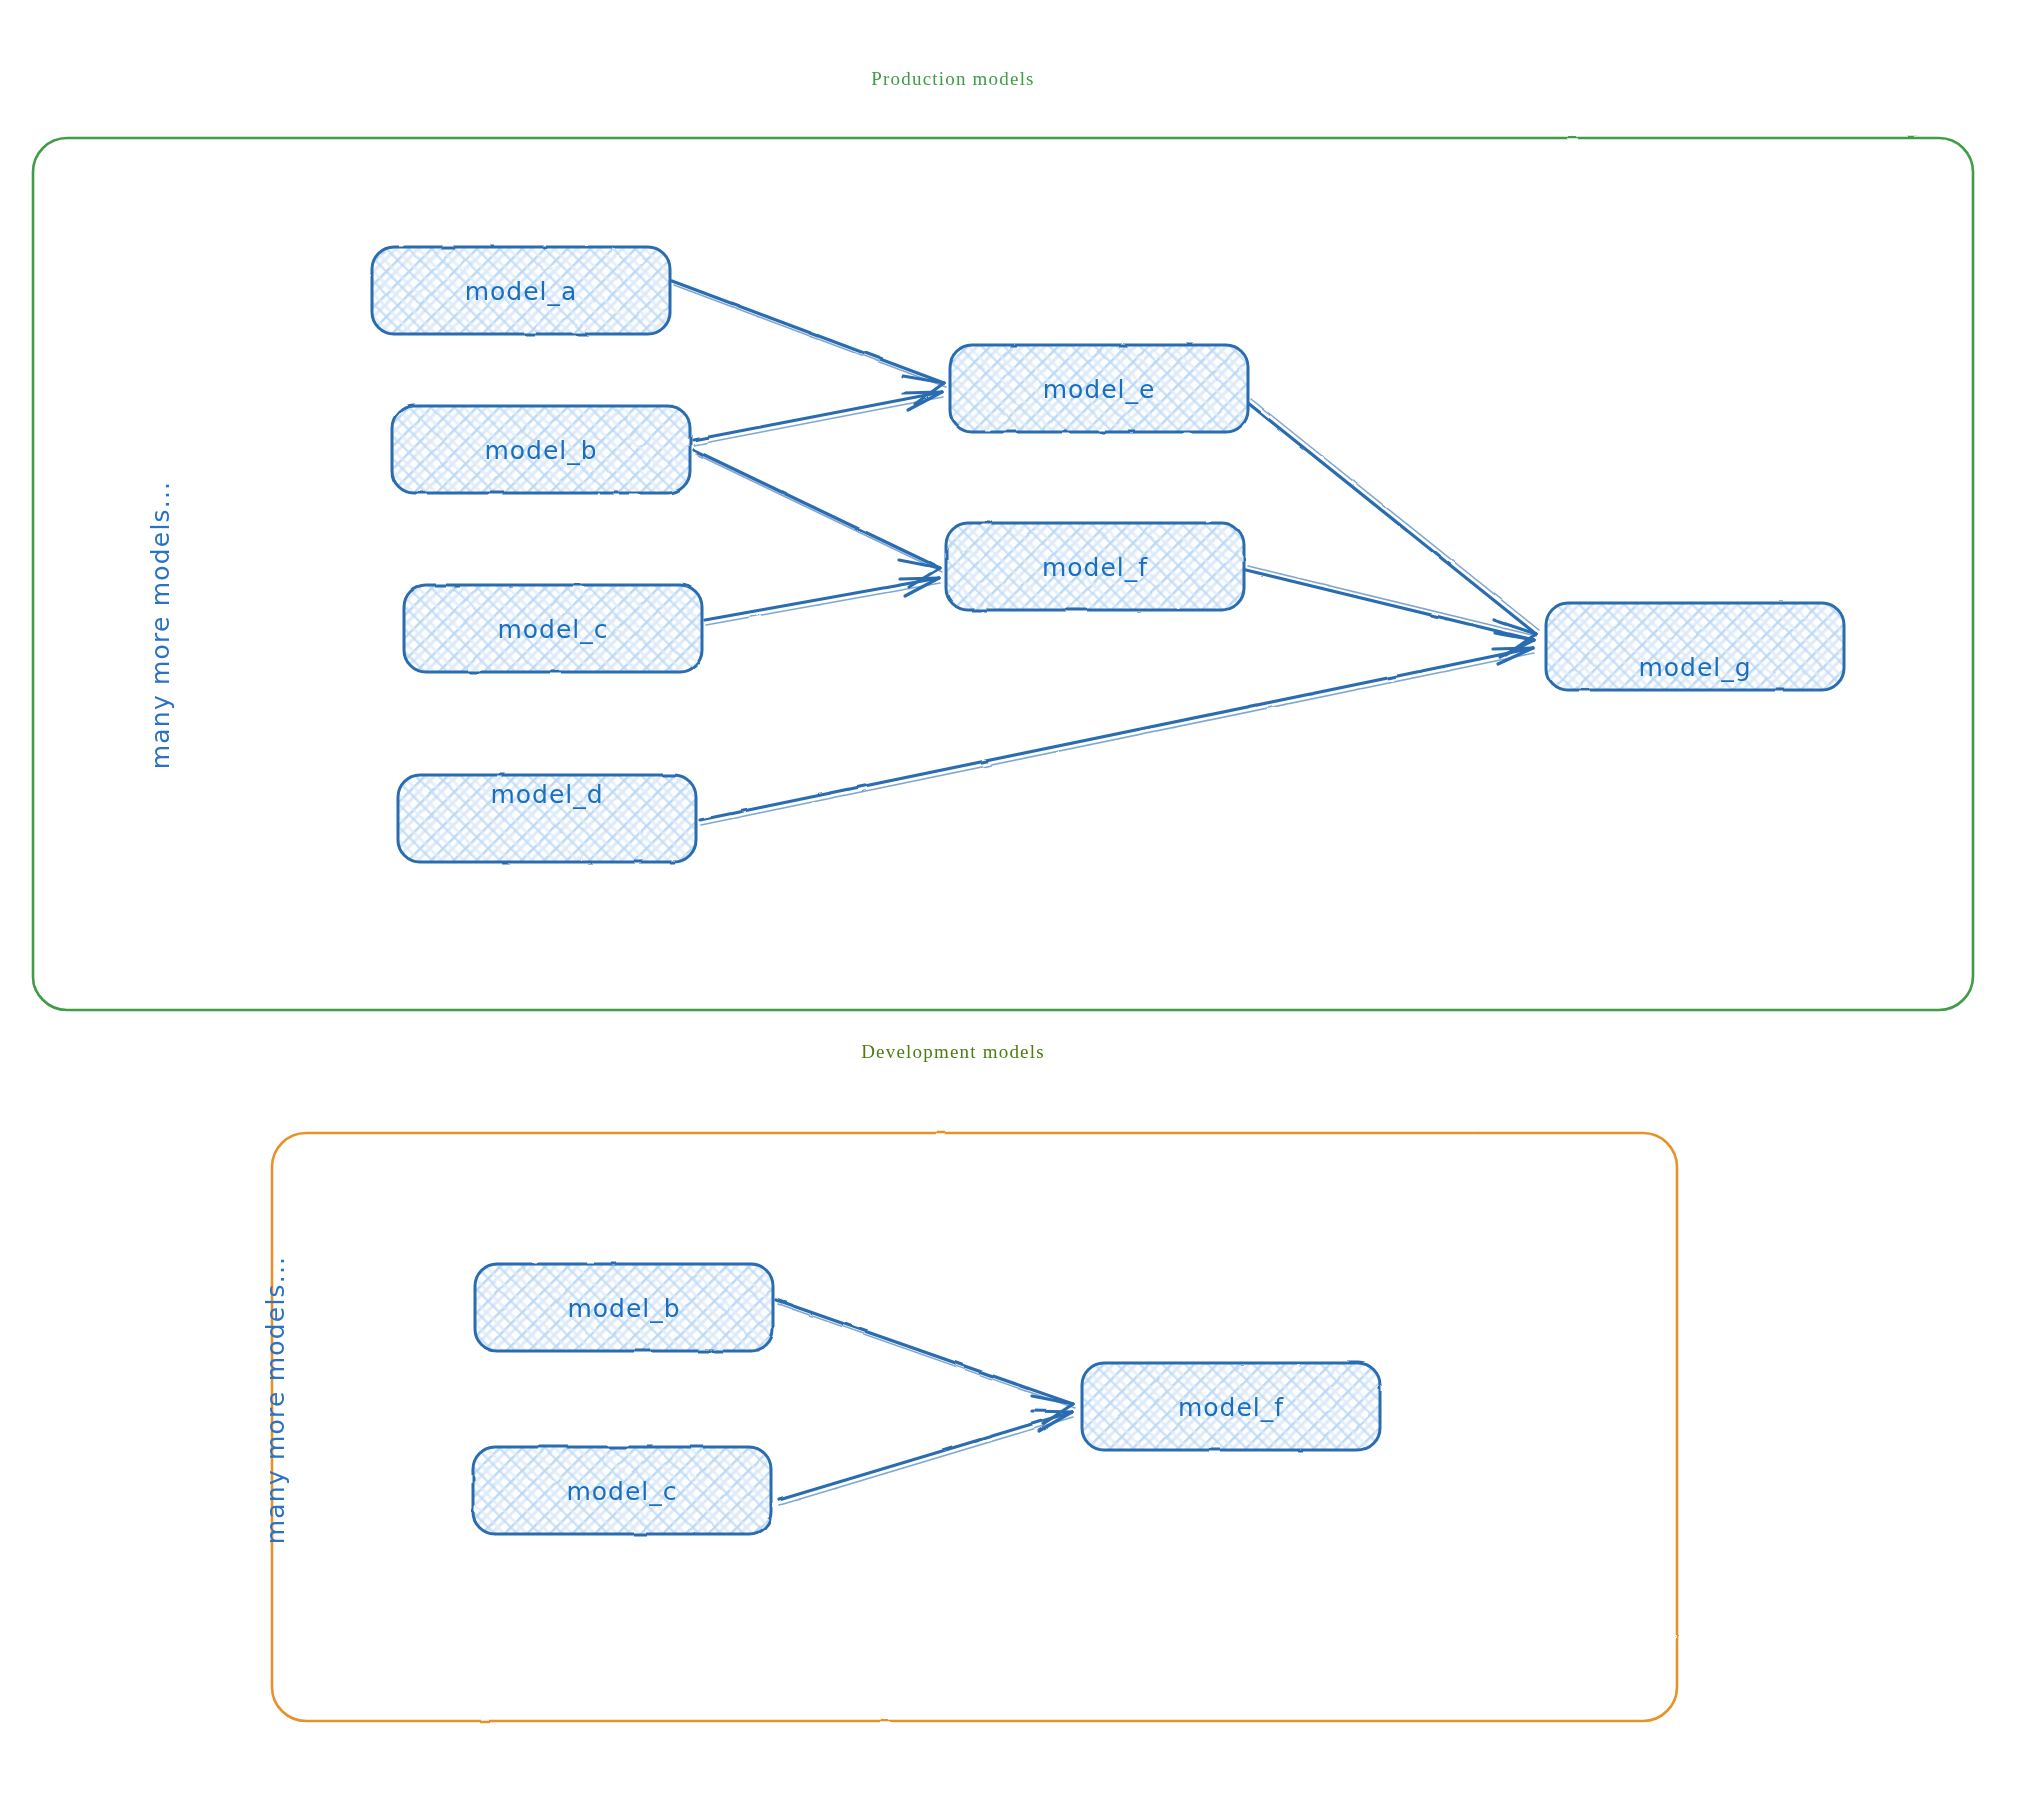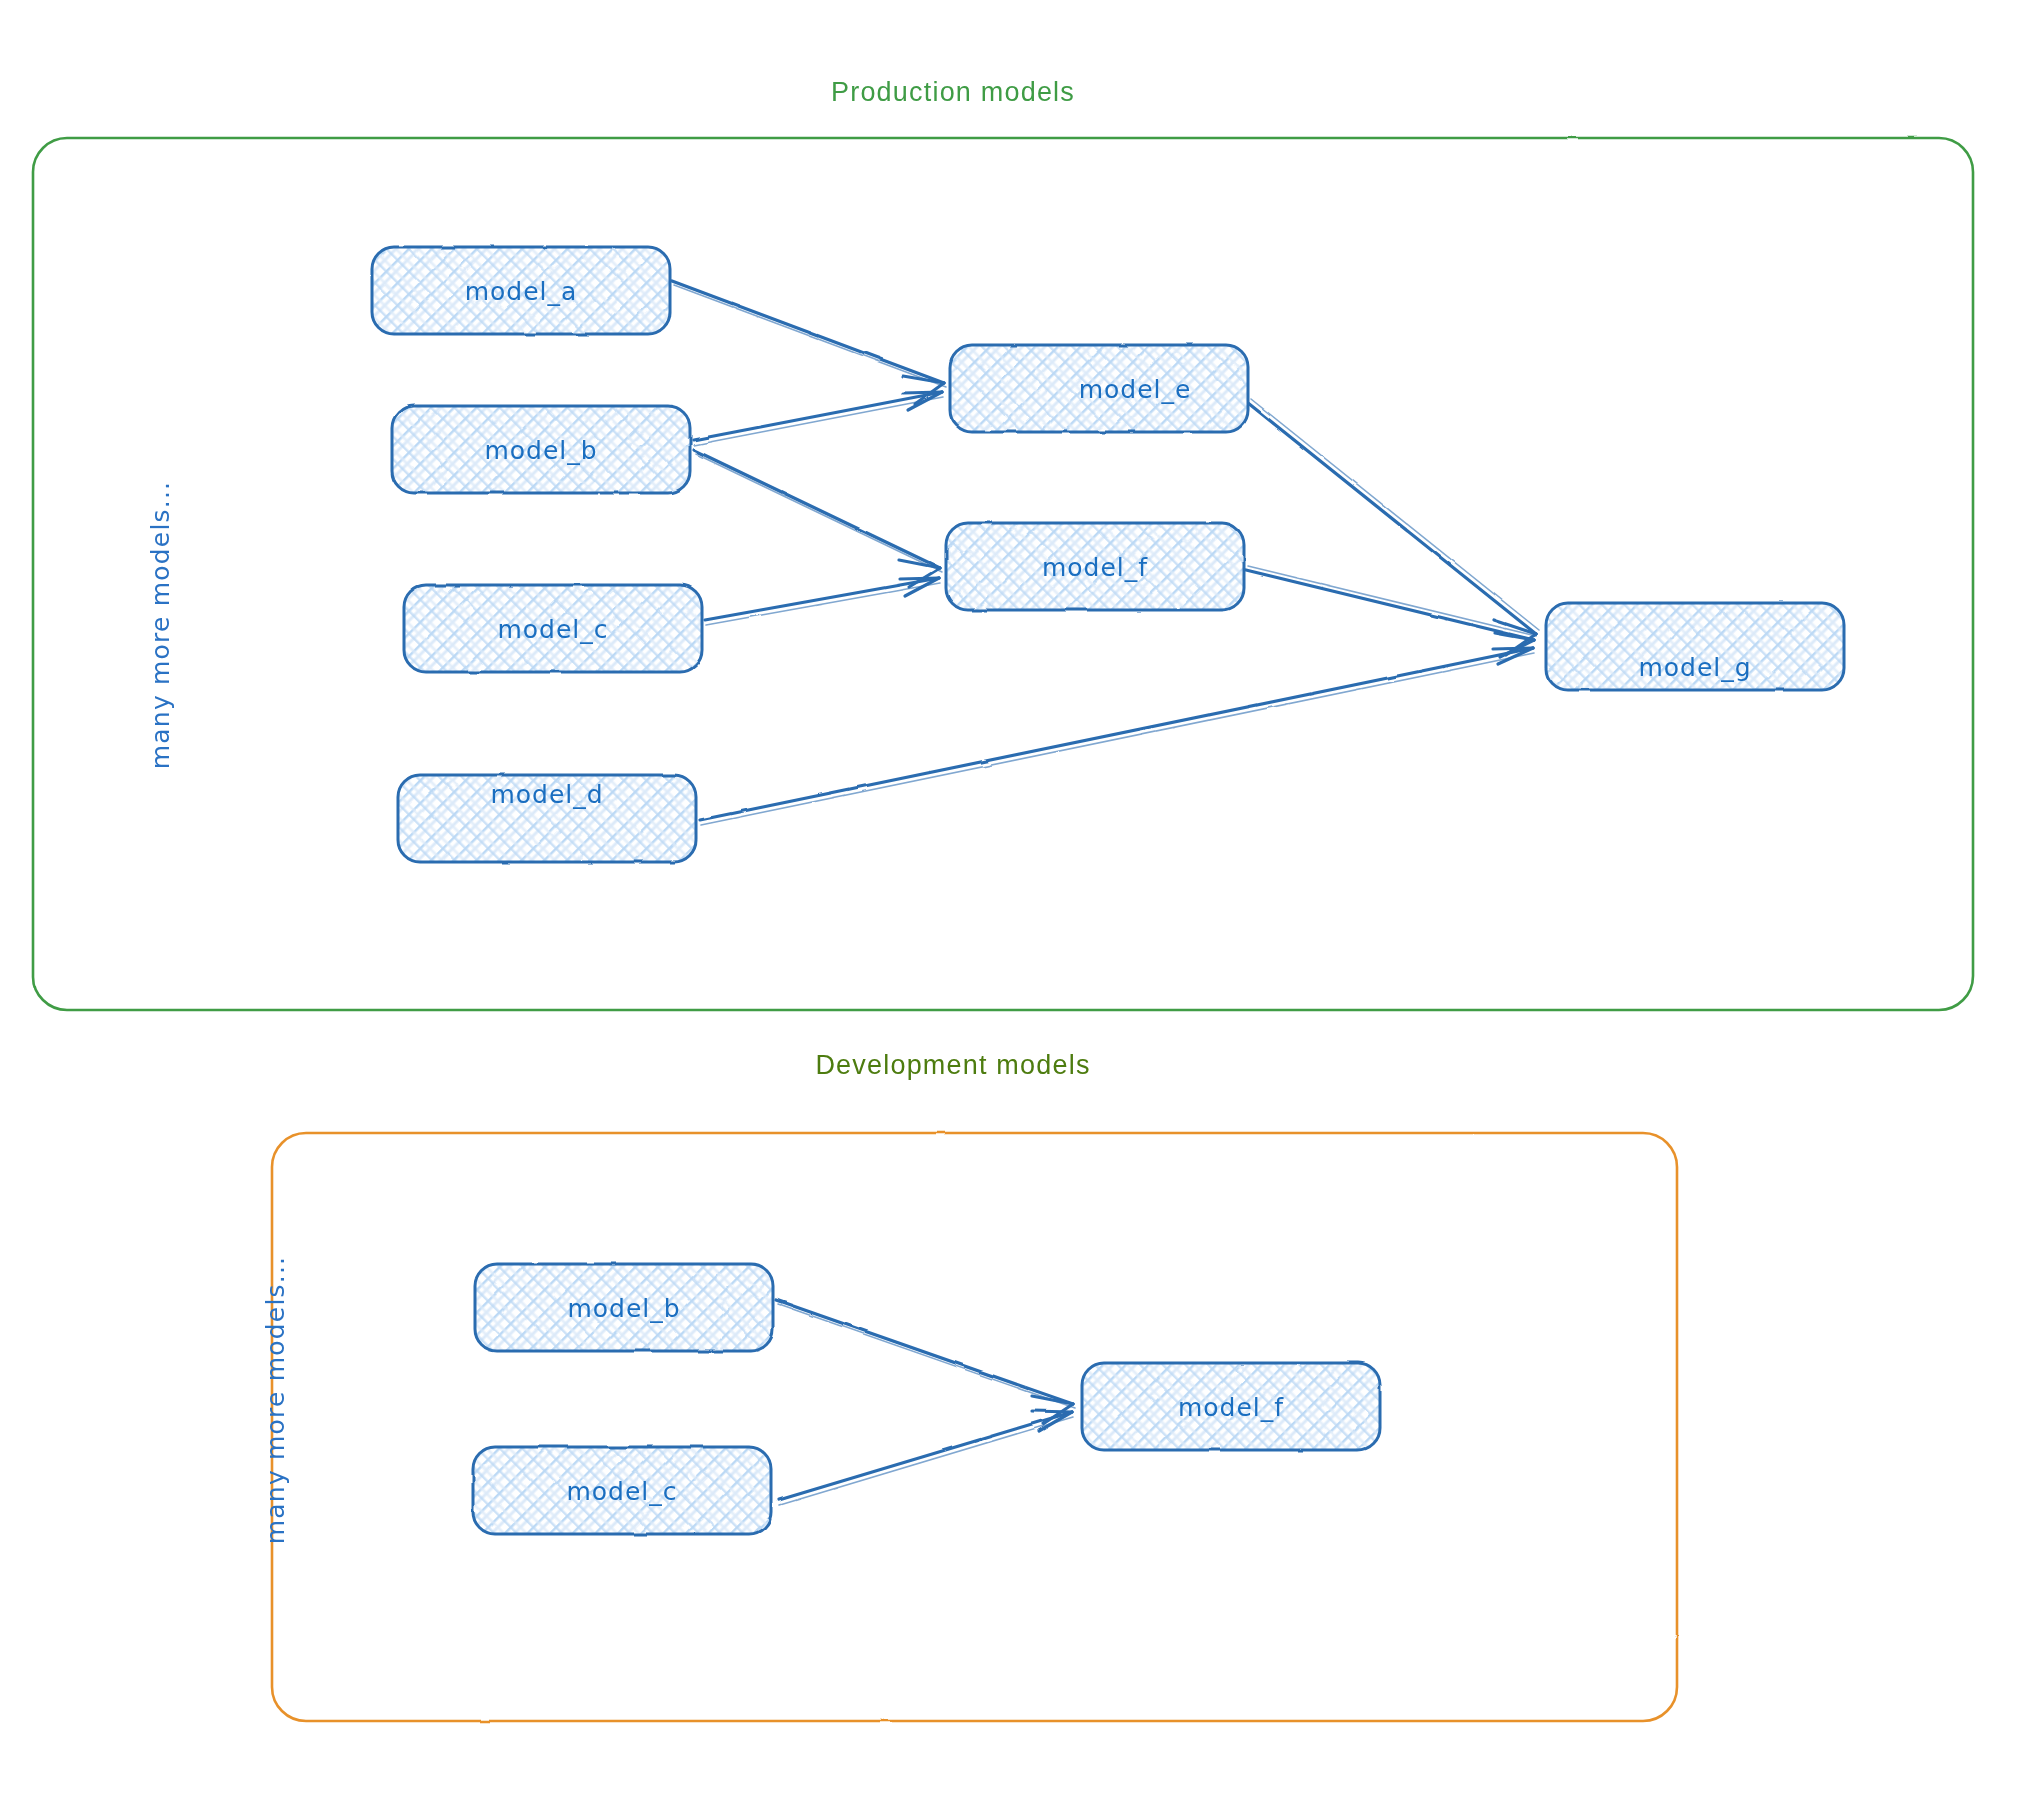--- a/index.html
+++ b/index.html
@@ -15,27 +15,26 @@
     font-family: "DejaVu Sans", sans-serif;
   }
   #canvas {
     position: absolute;
     inset: 0;
     width: 2024px;
     height: 1818px;
   }
   .group-title {
     position: absolute;
-    font-family: Liberation Sans, sans-serif;
-    font-size: 27px;
+    font-family: Liberation Serif, serif;
+    font-size: 19px;
     font-weight: 400;
     letter-spacing: 1.2px;
     white-space: nowrap;
     transform: translateX(-50%);
-    margin-top: 9px;
   }
   #prod-title {
     color: #3f9c45;
     left: 953px;
     top: 68px;
   }
   #dev-title {
     color: #4d7c0f;
     left: 953px;
     top: 1041px;
@@ -222,19 +221,19 @@
 <div class="group-title" id="dev-title">Development models</div>
 
 <div class="side-note" style="left:160px; top:625px; transform: translate(-50%,-50%) rotate(-90deg);">many more models...</div>
 
 <div class="side-note" style="left:275px; top:1400px; transform: translate(-50%,-50%) rotate(-90deg);">many more models...</div>
 
 <div class="node-label" style="left:521px; top:291px;">model_a</div>
 <div class="node-label" style="left:541px; top:450px;">model_b</div>
 <div class="node-label" style="left:553px; top:629px;">model_c</div>
 <div class="node-label" style="left:547px; top:794px;">model_d</div>
-<div class="node-label" style="left:1099px; top:389px;margin-left:36px;">model_e</div>
+<div class="node-label" style="left:1099px; top:389px;">model_e</div>
 <div class="node-label" style="left:1095px; top:567px;">model_f</div>
 <div class="node-label" style="left:1695px; top:647px;margin-top:20px;">model_g</div>
 
 <div class="node-label" style="left:624px; top:1308px;">model_b</div>
 <div class="node-label" style="left:622px; top:1491px;">model_c</div>
 <div class="node-label" style="left:1231px; top:1407px;">model_f</div>
 
 </body></html>

